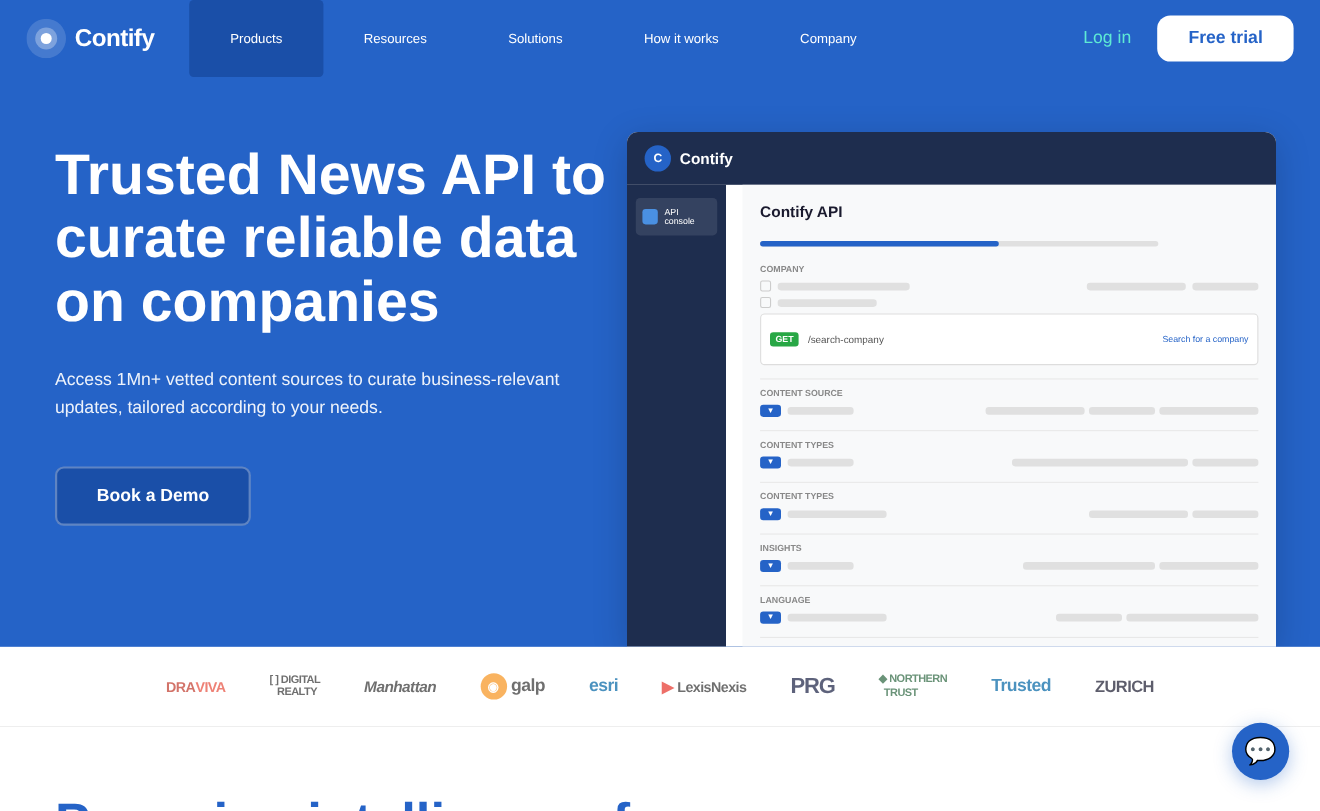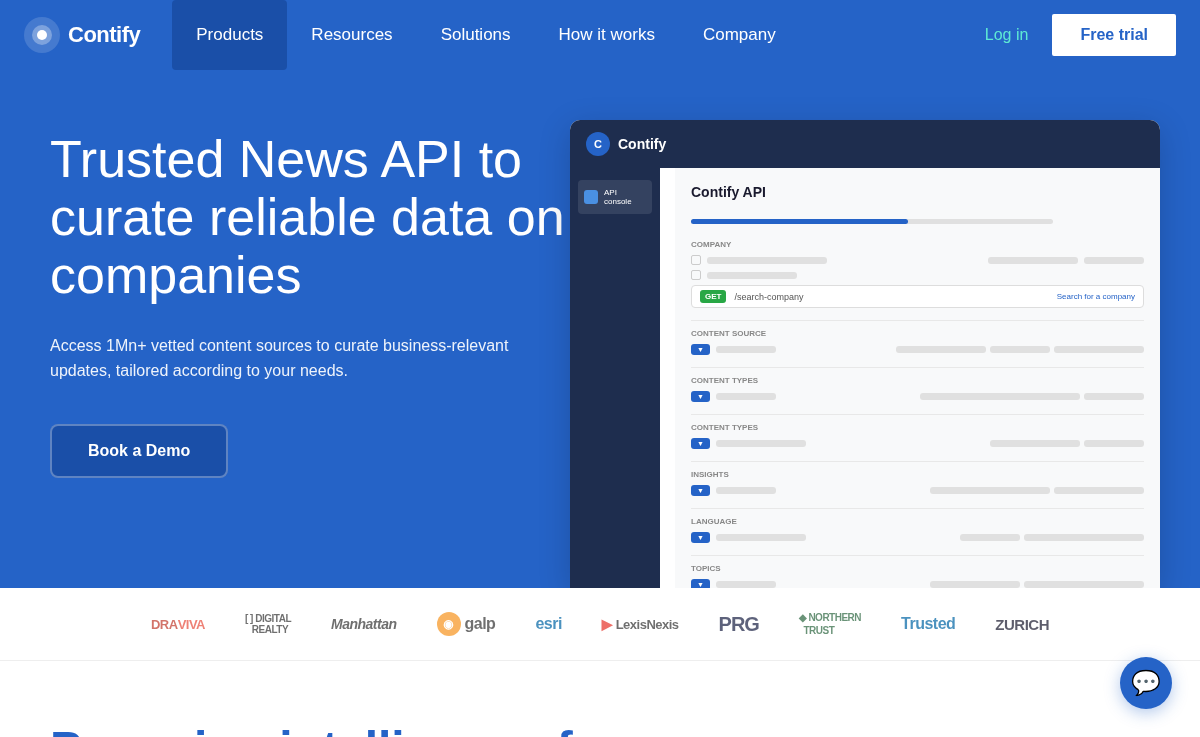--- a/index.html
+++ b/index.html
@@ -33,22 +33,22 @@
     }
     .nav-links {
       display: flex;
       align-items: center;
       gap: 0;
       flex: 1;
     }
     .nav-link {
       color: white;
       text-decoration: none;
-      font-size: 17px;
-      padding: 22px 24px;
+      font-size: 12px;
+      padding: 22px 37px;
       cursor: pointer;
       white-space: nowrap;
       height: 70px;
       display: flex;
       align-items: center;
     }
     .nav-link.active {
       background: #1a4fa8;
       border-radius: 4px;
     }
@@ -61,21 +61,21 @@
     .log-in {
       color: #5eead4;
       font-size: 16px;
       cursor: pointer;
       text-decoration: none;
     }
     .free-trial-btn {
       background: white;
       color: #2563c7;
       border: none;
-      border-radius: 2px;
+      border-radius: 12px;
       padding: 12px 28px;
       font-size: 16px;
       font-weight: 600;
       cursor: pointer;
     }
 
     
     .hero {
       background: #2563c7;
       min-height: 480px;
@@ -85,21 +85,21 @@
       position: relative;
       overflow: hidden;
     }
     .hero-left {
       flex: 0 0 520px;
       padding-top: 20px;
       padding-bottom: 60px;
     }
     .hero-title {
       font-size: 52px;
-      font-weight: 400;
+      font-weight: 700;
       color: white;
       line-height: 1.12;
       margin-bottom: 28px;
     }
     .hero-subtitle {
       font-size: 16px;
       color: rgba(255,255,255,0.92);
       line-height: 1.6;
       margin-bottom: 40px;
       max-width: 480px;
@@ -258,21 +258,21 @@
       color: white;
       font-size: 8px;
       font-weight: 700;
       padding: 2px 5px;
       border-radius: 3px;
     }
     .endpoint-bar {
       background: white;
       border: 1px solid #ddd;
       border-radius: 4px;
-      padding: 4px 8px;
+      padding: 16px 8px;
       display: flex;
       align-items: center;
       gap: 8px;
       margin-bottom: 8px;
     }
     .endpoint-text {
       font-size: 9px;
       color: #555;
       flex: 1;
     }

